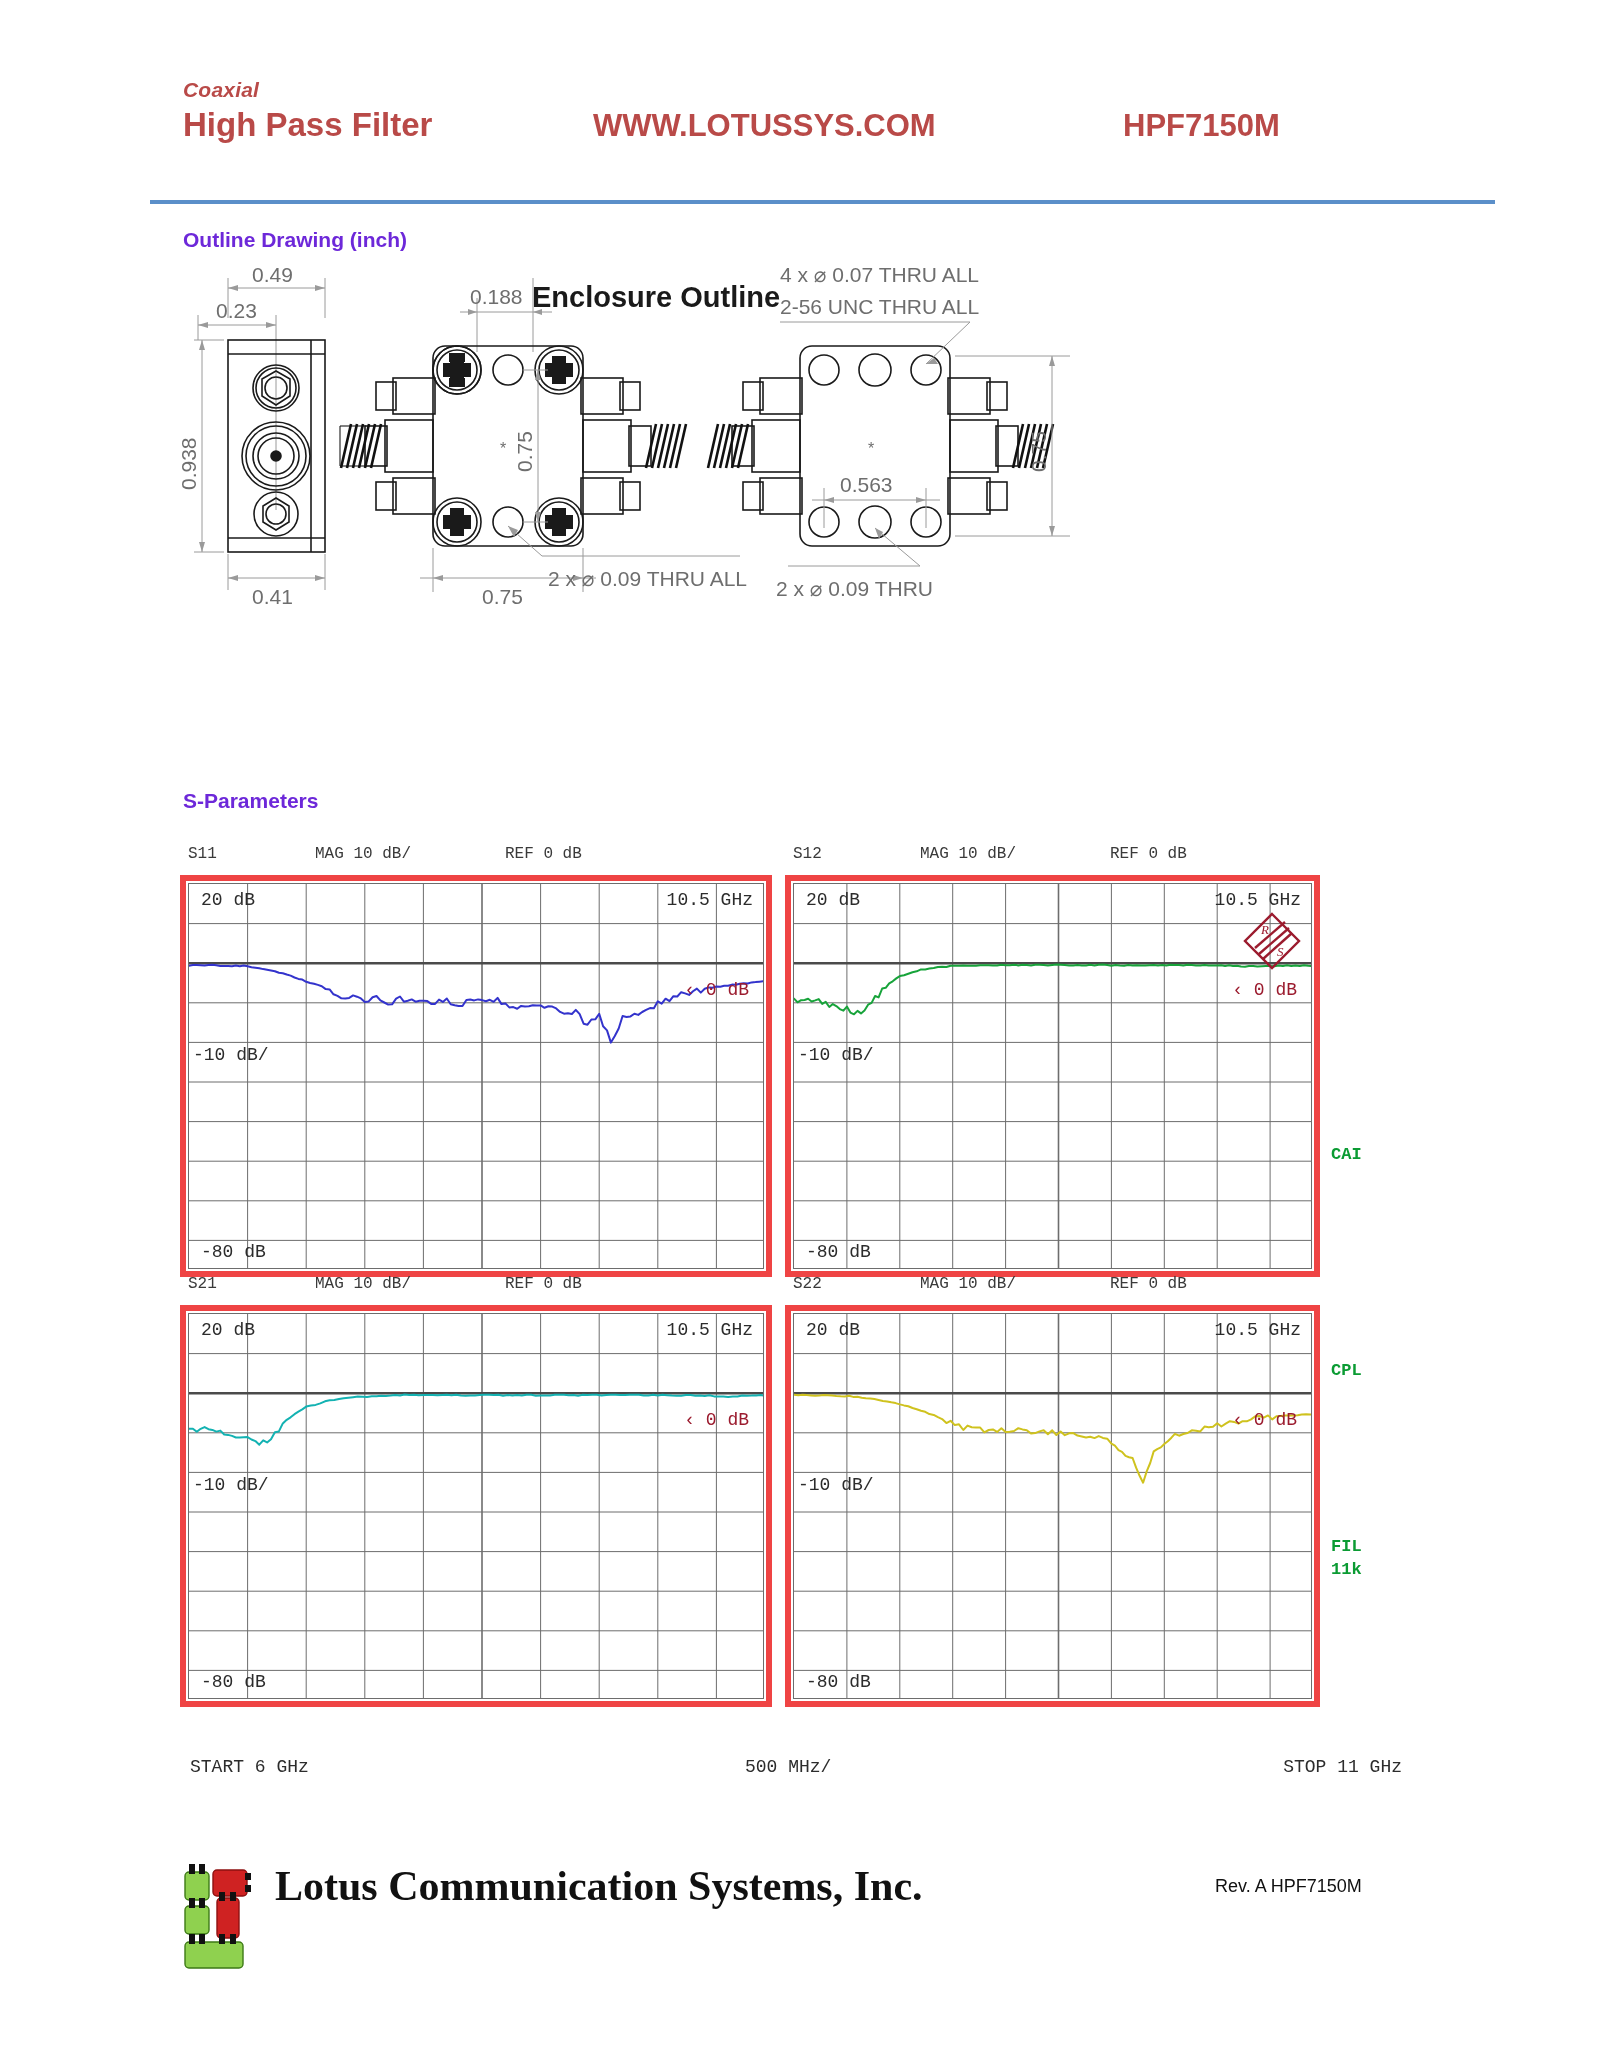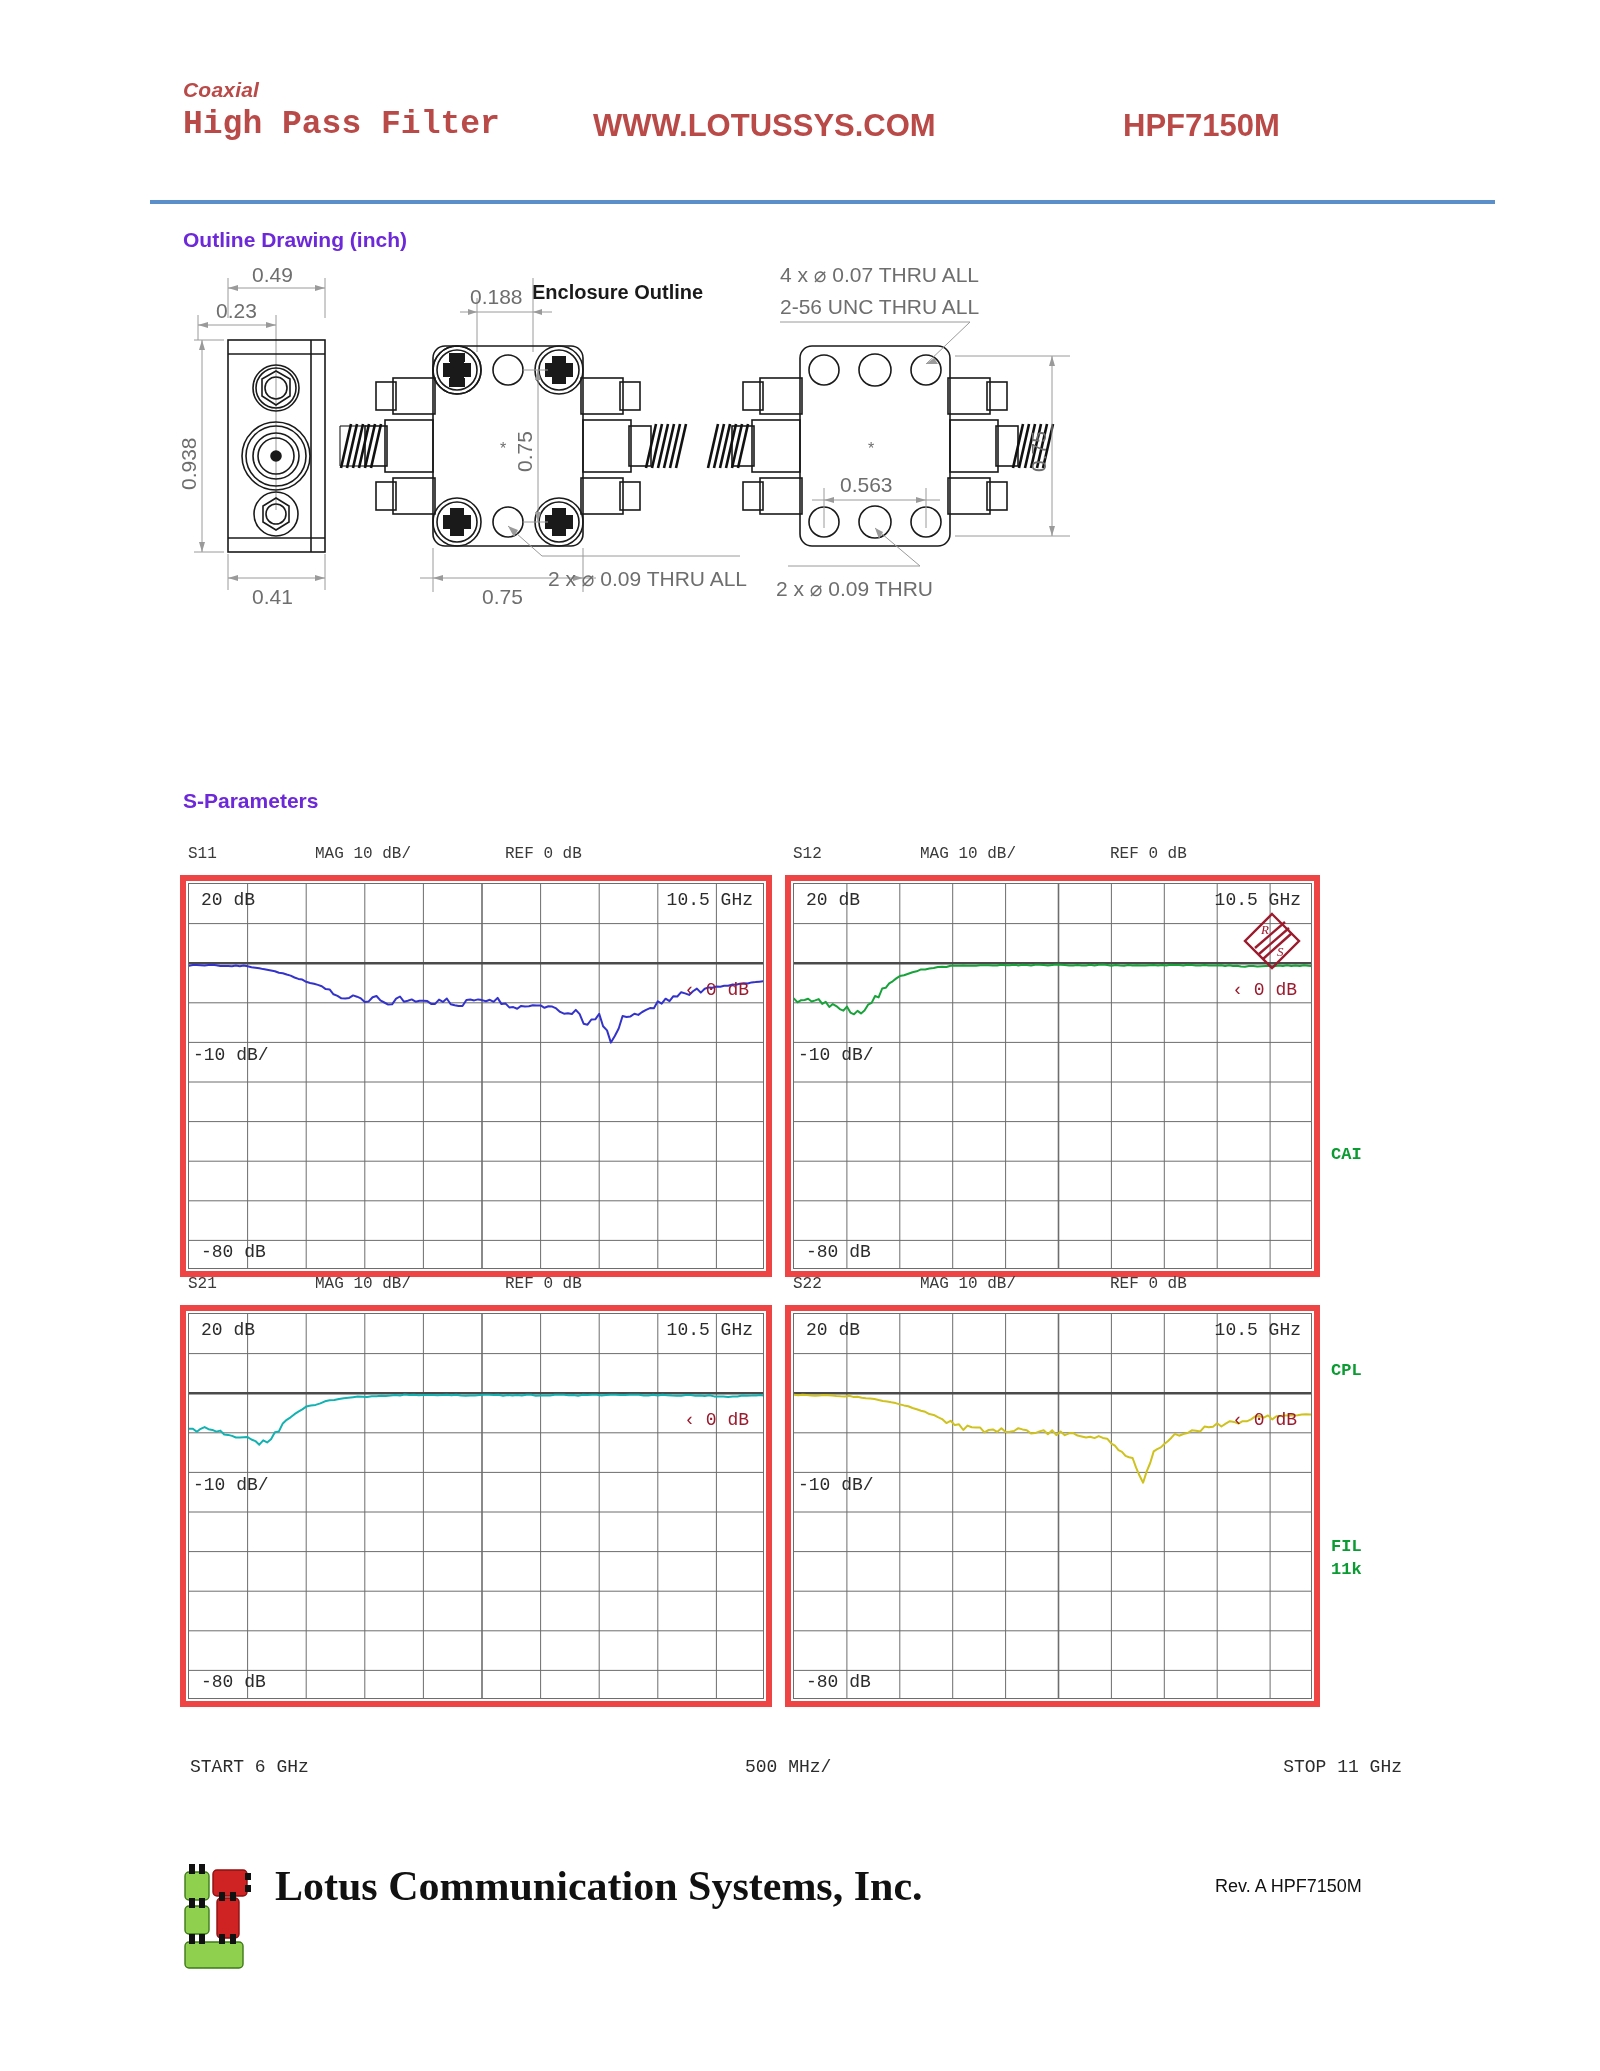--- a/index.html
+++ b/index.html
@@ -14,21 +14,20 @@
   .hdr{position:absolute;left:183px;top:78px;width:1234px;height:92px;}
   .hdr-coaxial{
     position:absolute;left:0;top:0;
     font-size:21px;font-style:italic;font-weight:bold;
     color:#b94a48;letter-spacing:.2px;
   }
   .hdr-title{
     position:absolute;left:0;top:28px;
     font-size:33px;font-weight:bold;color:#b94a48;
     white-space:nowrap;
-    font-family:Liberation Mono, monospace;
   }
   .hdr-url{
     position:absolute;left:410px;top:30px;
     font-size:31px;font-weight:bold;color:#b94a48;
     white-space:nowrap;
   }
   .hdr-pn{
     position:absolute;left:940px;top:30px;
     font-size:31px;font-weight:bold;color:#b94a48;
     white-space:nowrap;
@@ -41,21 +40,21 @@
   
   .sec-h{
     position:absolute;font-size:21px;font-weight:bold;color:#6d28d9;
     white-space:nowrap;
   }
   #sec-outline{left:183px;top:228px;}
   #sec-sparams{left:183px;top:789px;}
 
   .enclosure-title{
     position:absolute;left:532px;top:281px;
-    font-size:20px;font-weight:bold;color:#1a1a1a;
+    font-size:29px;font-weight:bold;color:#1a1a1a;
     white-space:nowrap;
   }
 
   
   .draw{position:absolute;left:180px;top:260px;width:1180px;height:520px;}
   .draw svg{position:absolute;left:0;top:0;}
   .dimtxt{
     fill:#6e6e6e;font-family:"Liberation Sans",sans-serif;font-size:21px;
   }
   .calltxt{

